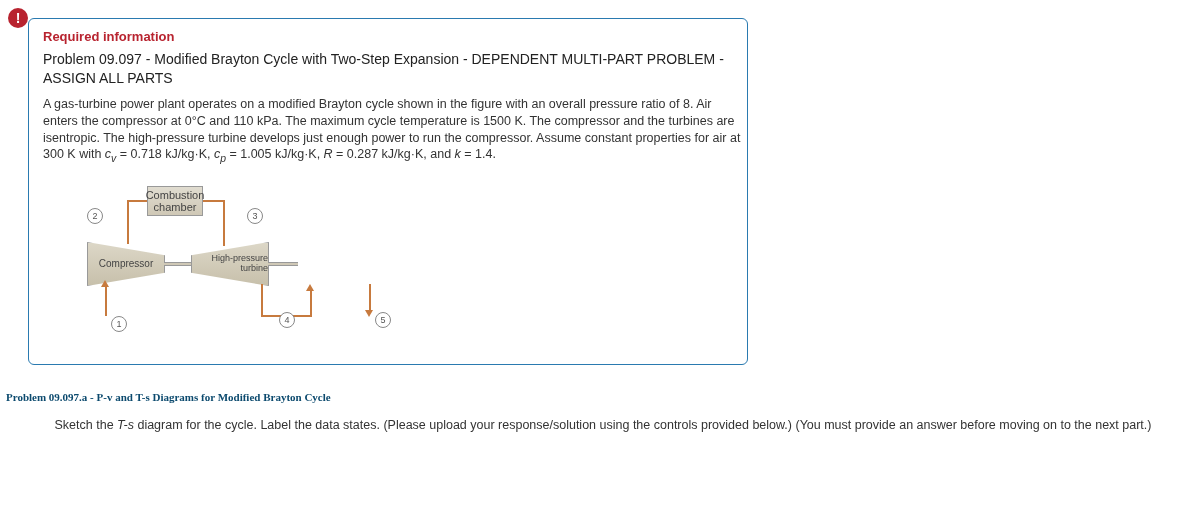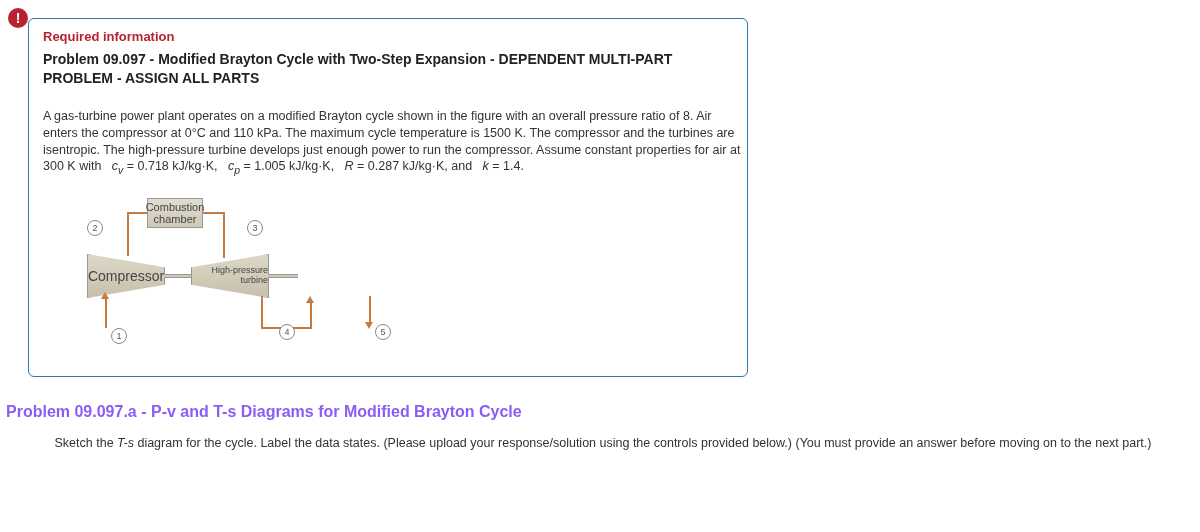--- a/index.html
+++ b/index.html
@@ -36,33 +36,33 @@
       width: 720px;
       position: relative;
     }
     .required-info {
       color: #b8232f;
       font-weight: bold;
       font-size: 13px;
       margin-bottom: 6px;
     }
     .problem-title {
-      font-weight: bold;
+      font-weight: normal;
       font-size: 14px;
       color: #222;
-      margin-bottom: 20px;
+      margin-bottom: 8px;
       line-height: 1.35;
     }
     .problem-body {
       font-size: 12.5px;
       color: #333;
       line-height: 1.35;
       margin-bottom: 14px;
     }
-    .problem-body i { font-style: italic; margin-left: 7px; }
+    .problem-body i { font-style: italic; }
     .diagram {
       position: relative;
       width: 340px;
       height: 170px;
       margin-left: 8px;
     }
     .state-circle {
       position: absolute;
       width: 16px;
       height: 16px;
@@ -93,21 +93,21 @@
     .trapezoid-comp {
       position: absolute;
       left: 36px; top: 62px;
       width: 78px; height: 44px;
       background: linear-gradient(#dcd7c7, #c7c0ab);
       border: 1px solid #999;
       clip-path: polygon(0 0, 100% 30%, 100% 70%, 0 100%);
       display: flex;
       align-items: center;
       justify-content: center;
-      font-size: 14px;
+      font-size: 10px;
       color: #444;
     }
     .trapezoid-turb {
       position: absolute;
       width: 78px; height: 44px;
       background: linear-gradient(#dcd7c7, #c7c0ab);
       border: 1px solid #999;
       clip-path: polygon(0 30%, 100% 0, 100% 100%, 0 70%);
       display: flex;
       align-items: center;
@@ -124,23 +124,24 @@
       top: 82px;
       height: 4px;
       background: #cfc8b6;
       border-top: 1px solid #999;
       border-bottom: 1px solid #999;
     }
     .shaft1 { left: 113px; width: 28px; }
     .shaft2 { left: 217px; width: 30px; }
     .sub-title {
       font-weight: bold;
-      font-size: 16px;
-      color: #8b5cf6;
+      font-size: 11px;
+      color: #0c4a6e;
       margin: 26px 0 14px 6px;
+      font-family: Liberation Serif, serif;
     }
     .sub-body {
       font-size: 12.5px;
       color: #333;
       margin-left: 6px;
       line-height: 1.4;
       text-align: center;
     }
     .sub-body i { font-style: italic; }
     .arrow-up {

